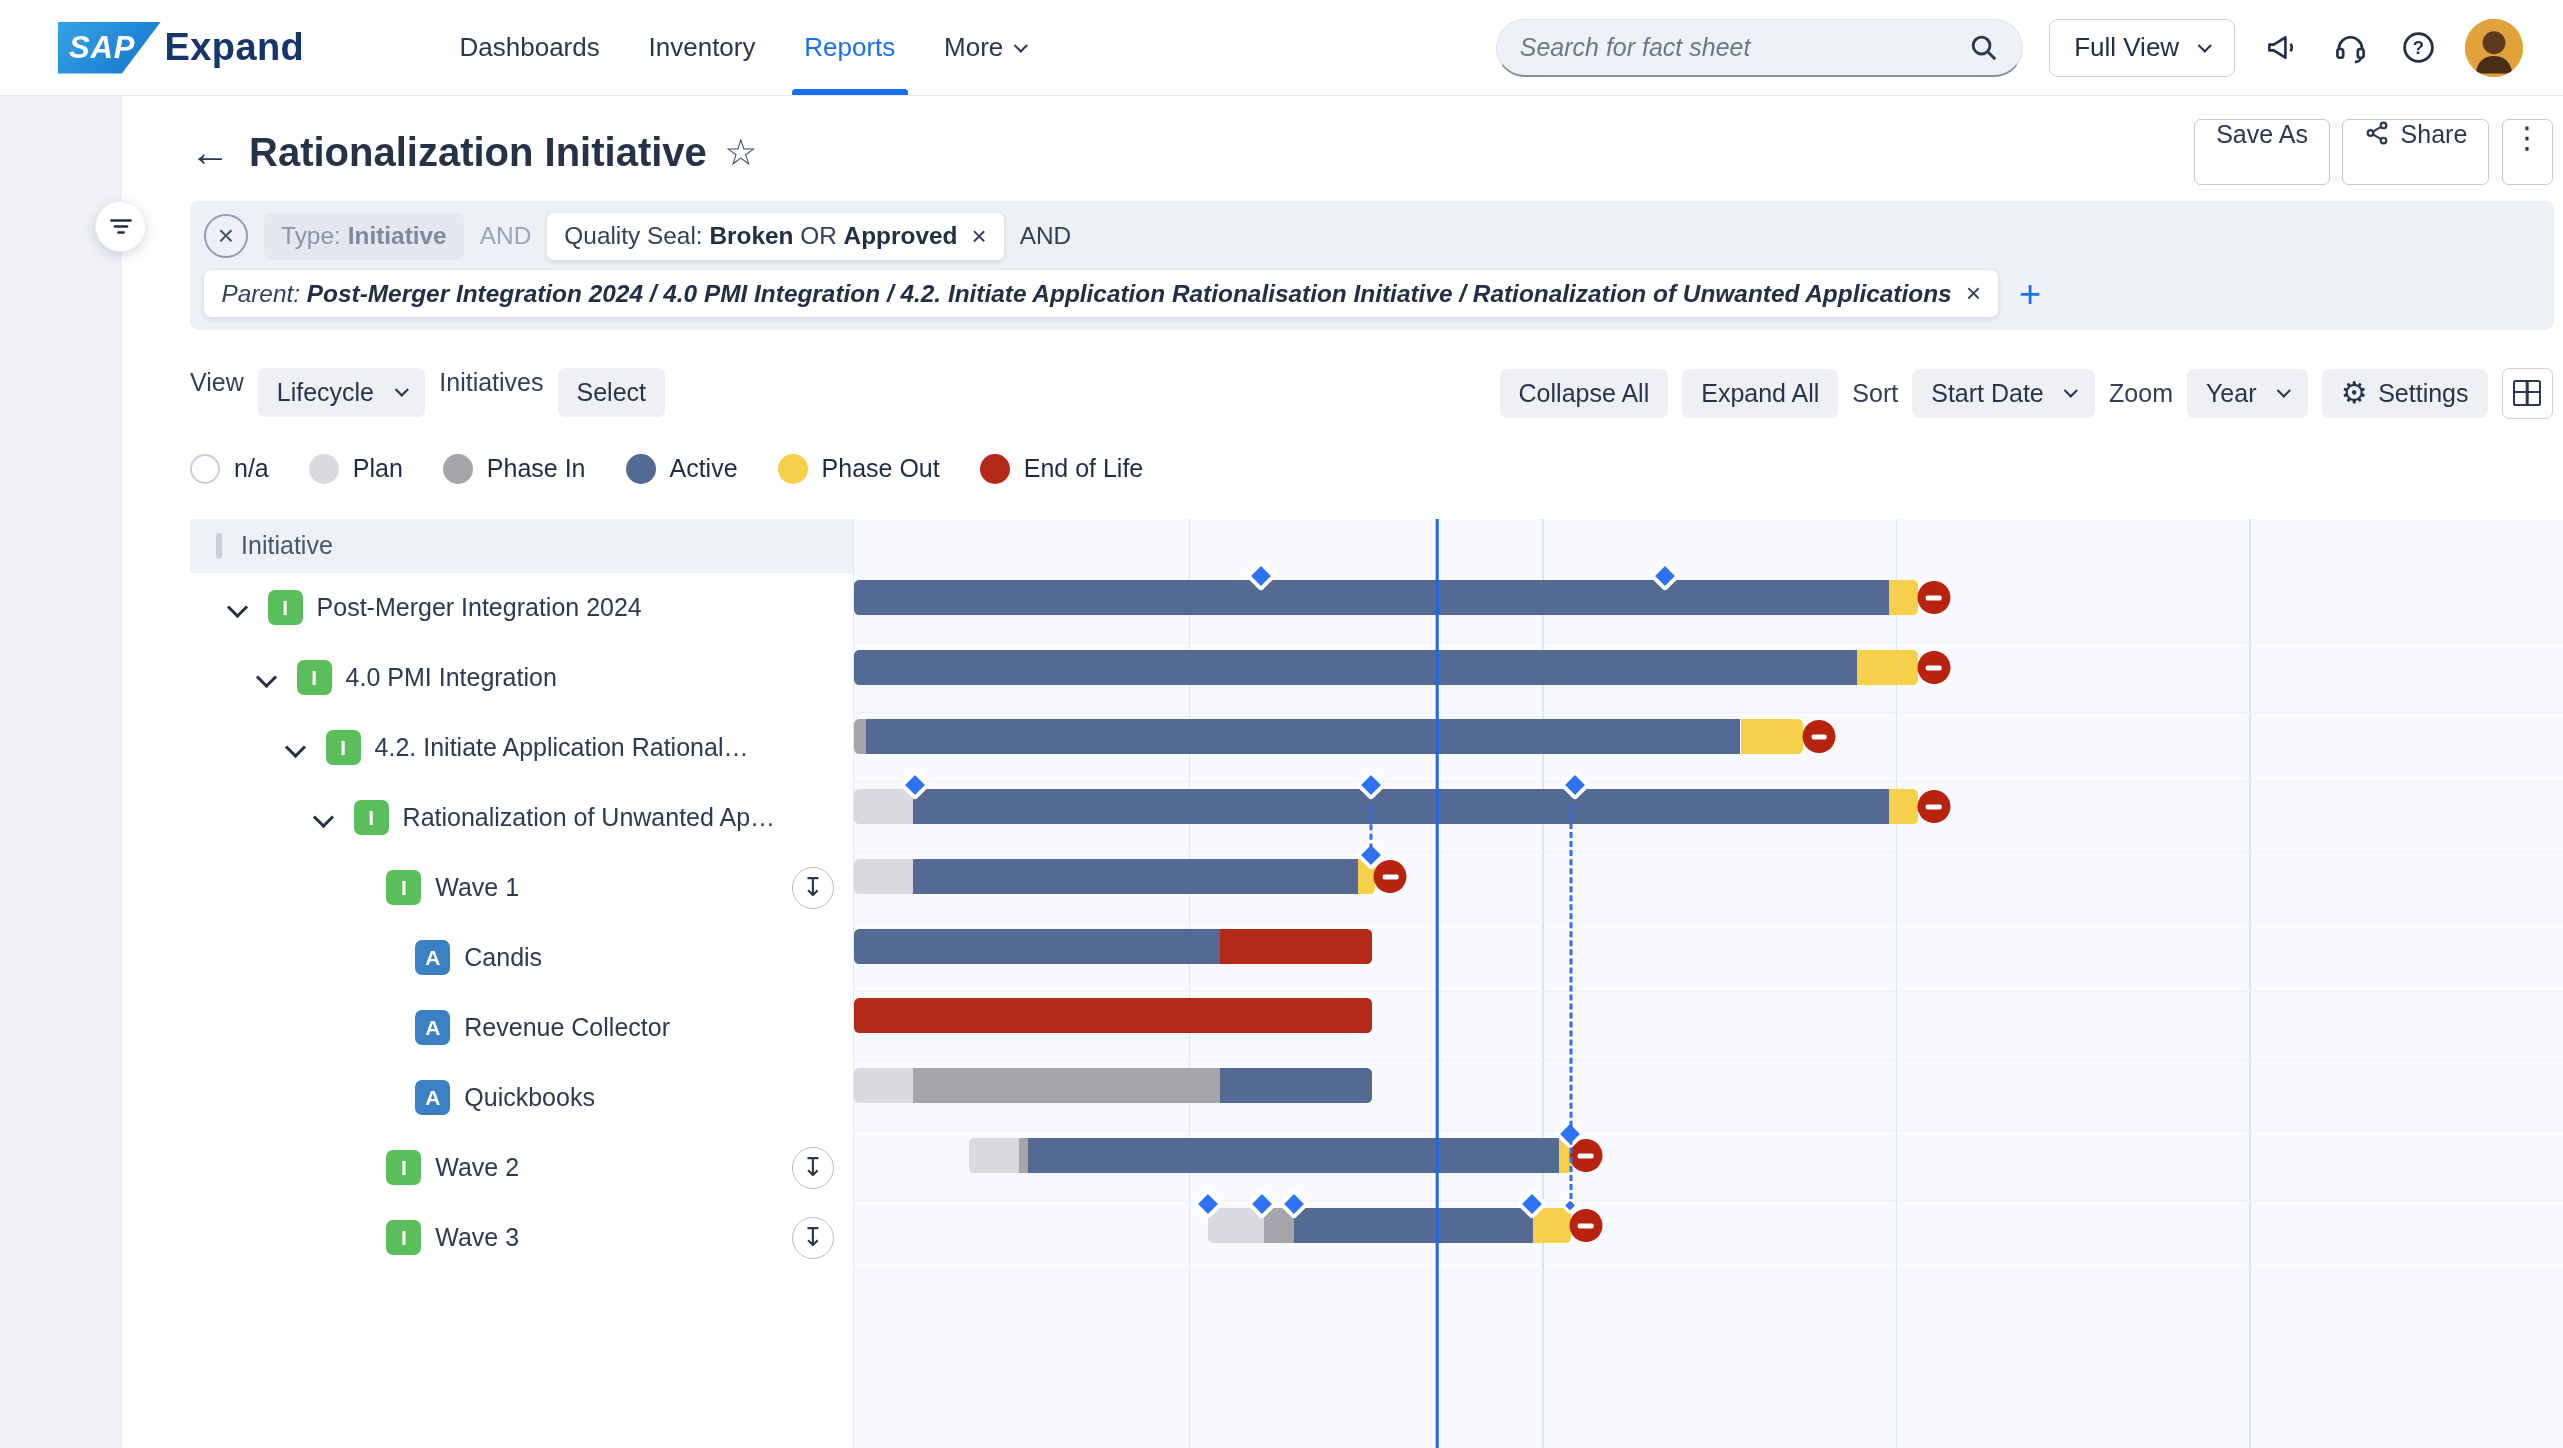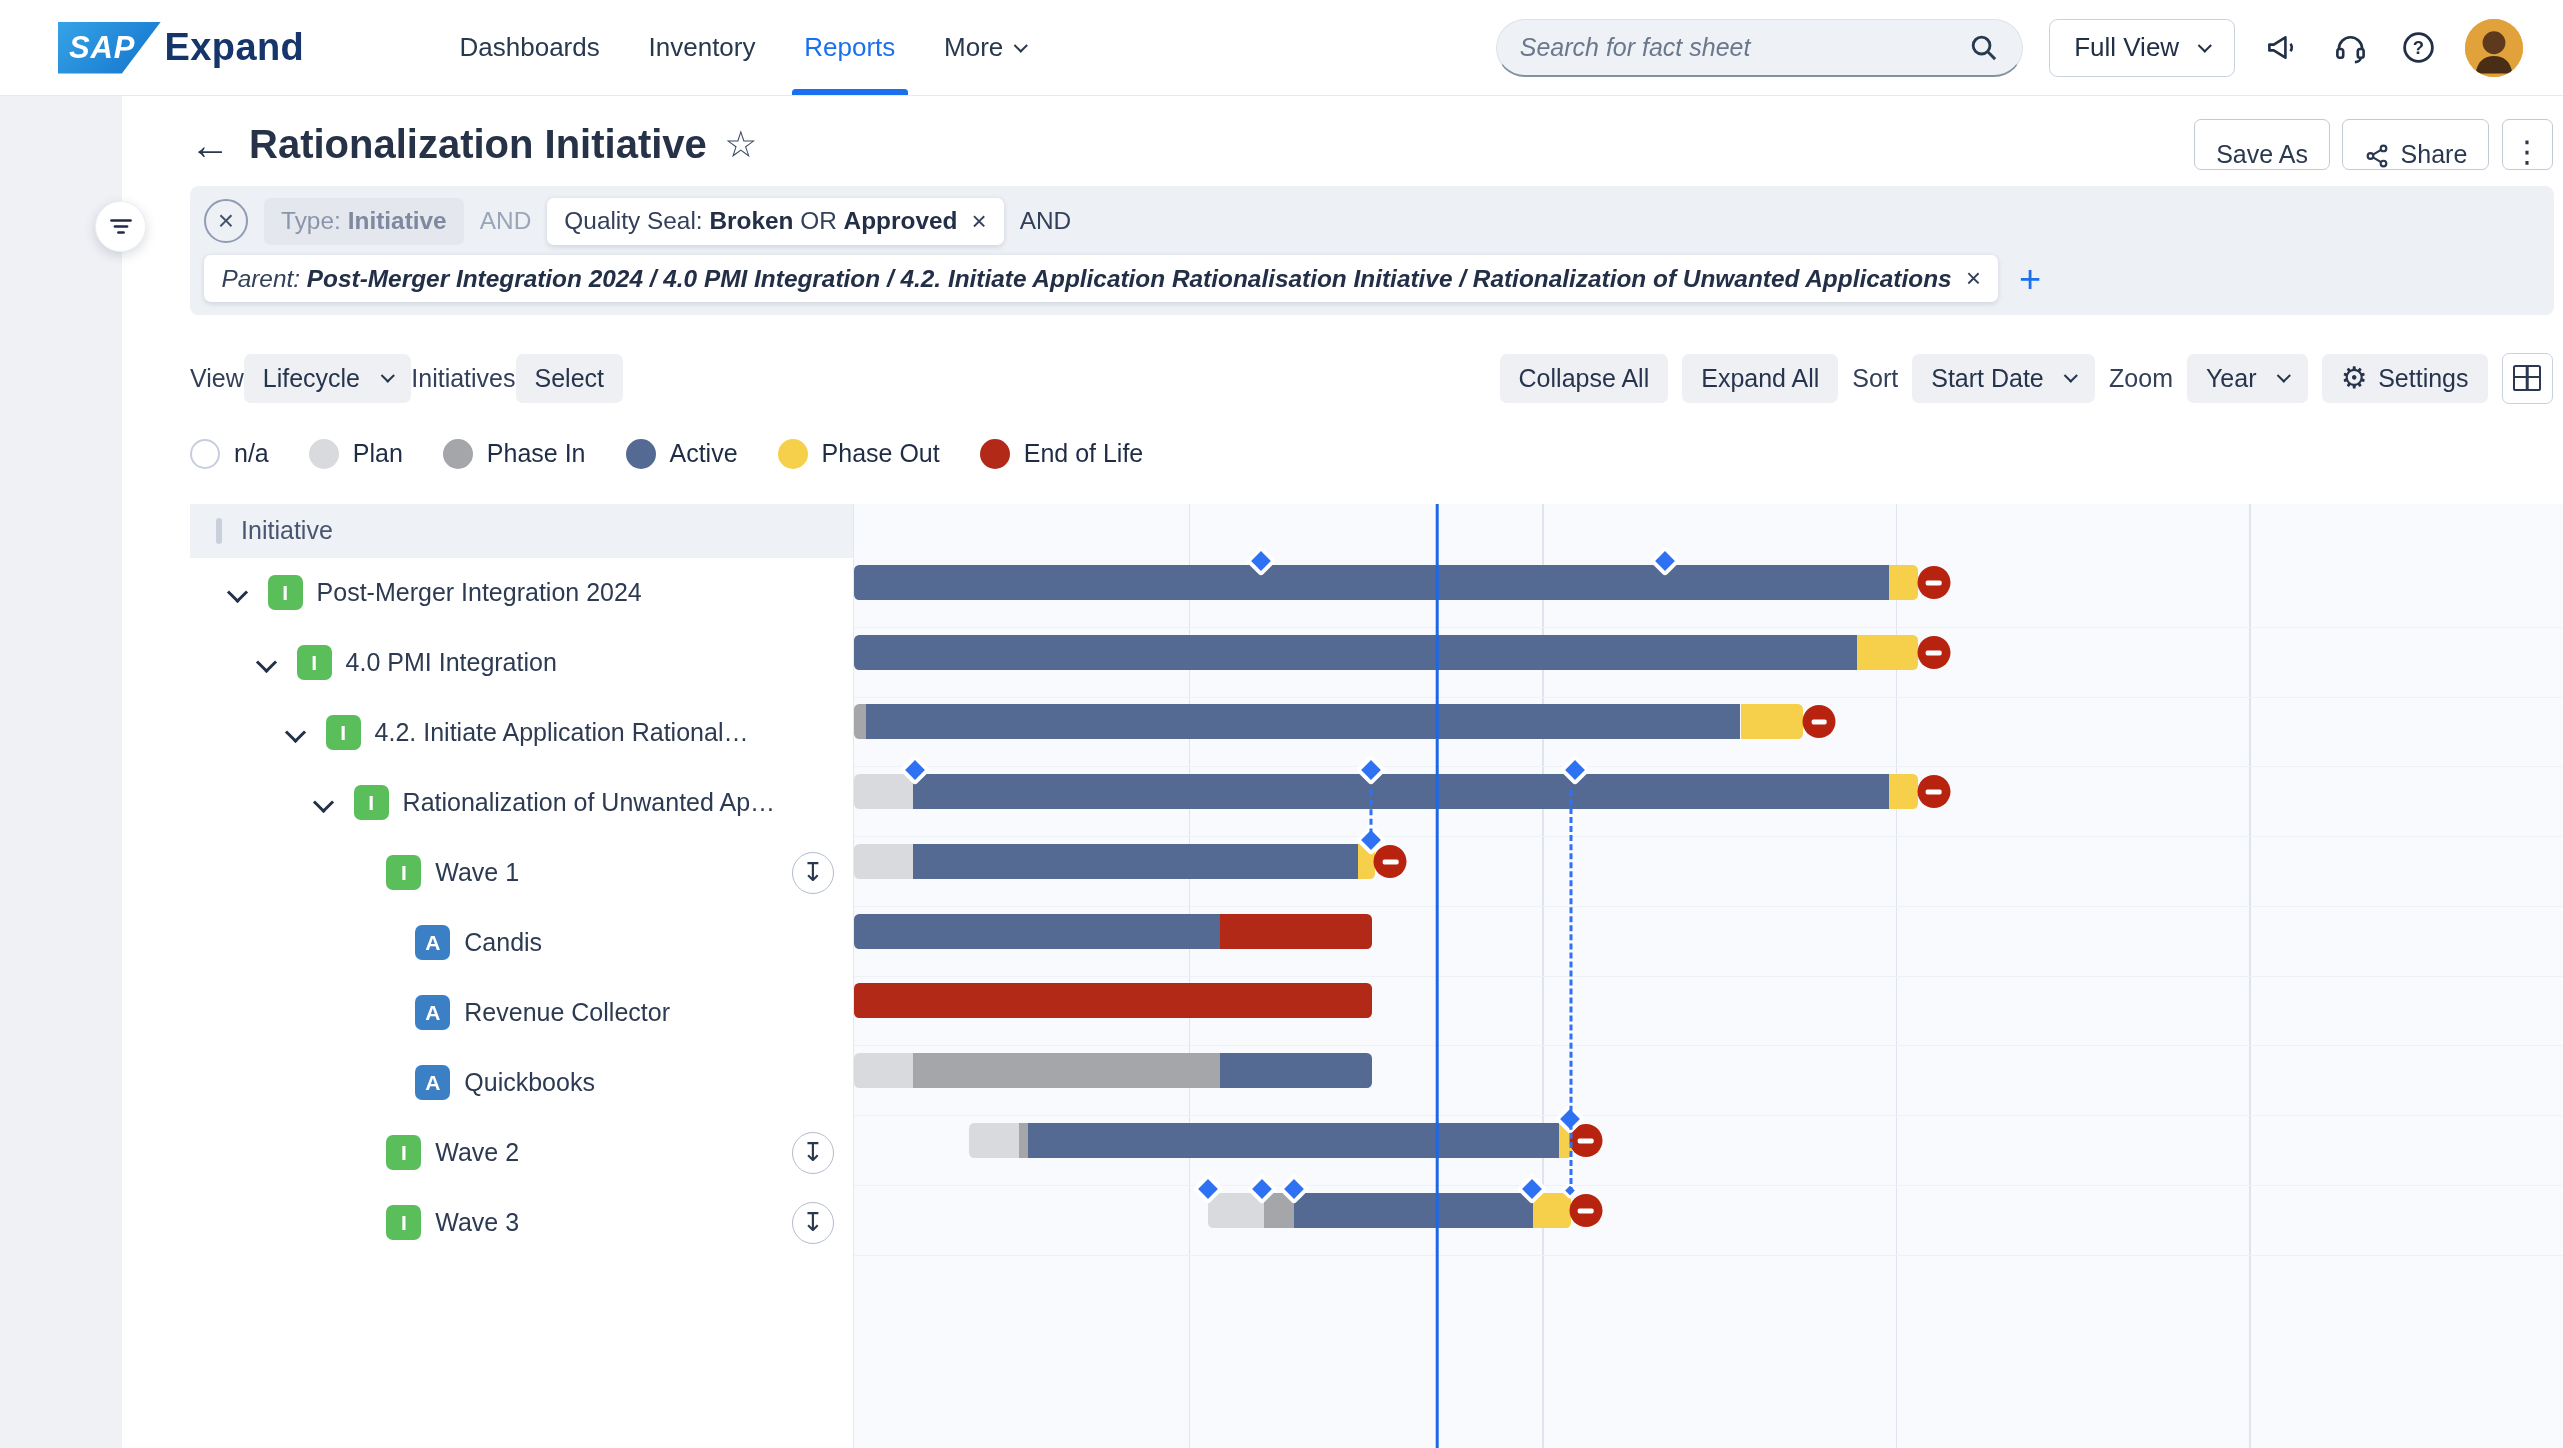--- a/index.html
+++ b/index.html
@@ -42,22 +42,22 @@
     border-radius:50%; box-shadow:0 3.5px 12.2px rgba(40,55,80,.18); border:0.9px solid #eceff4;
     display:flex; align-items:center; justify-content:center; z-index:20; cursor:pointer; }
   .content { flex:1; display:flex; flex-direction:column; min-width:0; background:#fff; padding-left:68px; }
 
   
   .title-row { margin-top:23px; display:flex; align-items:center; padding-right:10.5px; }
   .back-arrow { font-size:40px; color:#27384f; margin-right:19px; cursor:pointer; line-height:1; }
   .page-title { font-size:40px; font-weight:700; color:#253248; }
   .star { font-size:37px; color:#3a4a64; margin-left:17.4px; cursor:pointer; }
   .title-actions { margin-left:auto; display:flex; align-items:center; gap:12.2px; }
-  .o-btn { height:51px; border:1.7px solid #c2cad7; background:#fff; border-radius:7px; display:flex;
-    align-items:flex-end; padding:0 21px; font-size:25px; color:#2a3850; gap:10.5px; cursor:pointer; }
+  .o-btn { height:66px; border:1.7px solid #c2cad7; background:#fff; border-radius:7px; display:flex;
+    align-items:flex-start; padding:0 21px; font-size:25px; color:#2a3850; gap:10.5px; cursor:pointer; }
   .kebab { width:51px; padding:0; justify-content:center; font-size:30px; }
 
   
   .filter-panel { margin-top:15.7px; margin-right:8.7px; background:#edf0f5; border-radius:8.7px; padding:12.2px 14px; }
   .filter-line { display:flex; align-items:center; gap:15.7px; }
   .filter-line + .filter-line { margin-top:10.5px; }
   .clear-circle { width:44px; height:44px; border-radius:50%; border:2.6px solid #8f9cb4; color:#46526b;
     background:transparent; display:flex; align-items:center; justify-content:center; font-size:28px; cursor:pointer; }
   .chip { height:47px; display:flex; align-items:center; border-radius:7px; padding:0 17.4px; font-size:24.4px; white-space:nowrap; }
   .chip .bold { font-weight:700; color:#232f47; }
@@ -65,21 +65,21 @@
   .chip-muted .val { font-weight:700; color:#7e89a0; margin-left:7px; }
   .chip-white { background:#fff; color:#33405a; box-shadow:0 1.7px 5.2px rgba(35,50,80,.14); cursor:pointer; }
   .chip-x { margin-left:14px; font-size:26px; color:#33405a; cursor:pointer; }
   .and { font-size:24.4px; }
   .and.light { color:#9aa5b8; }
   .and.dark { color:#33405a; }
   .parent-chip { max-width:2075px; overflow:hidden;font-style:italic; }
   .add-filter { color:#1b70f0; font-size:38px; font-weight:400; margin-left:5.2px; cursor:pointer; line-height:1; }
 
   
-  .toolbar { margin-top:38px; display:flex; align-items:center; padding-right:10.5px; font-size:25px; }
+  .toolbar { margin-top:38px; display:flex; padding-right:10.5px; gap:14px; font-size:25px; }
   .tb-label { color:#33405a; }
   .g-btn { height:49px; background:#eef0f4; border:none; border-radius:7px; display:flex; align-items:center;
     padding:0 19px; font-size:25px; color:#27344d; gap:10.5px; cursor:pointer; font-family:"Liberation Sans",sans-serif; }
   .tb-right { margin-left:auto; display:flex; align-items:center; gap:14px; }
   .grid-btn { width:51px; height:51px; border:1.7px solid #c9d1dd; border-radius:7px; background:#fff;
     display:flex; align-items:center; justify-content:center; cursor:pointer; }
   .grid-glyph { width:28px; height:26px; border:2.6px solid #2a3850; border-radius:2.6px; position:relative; }
   .grid-glyph::before { content:""; position:absolute; left:50%; top:0; bottom:0; width:2.6px; background:#2a3850; transform:translateX(-50%); }
   .grid-glyph::after { content:""; position:absolute; top:40%; left:0; right:0; height:2.6px; background:#2a3850; }
   .gear { font-size:30px; line-height:1; }

